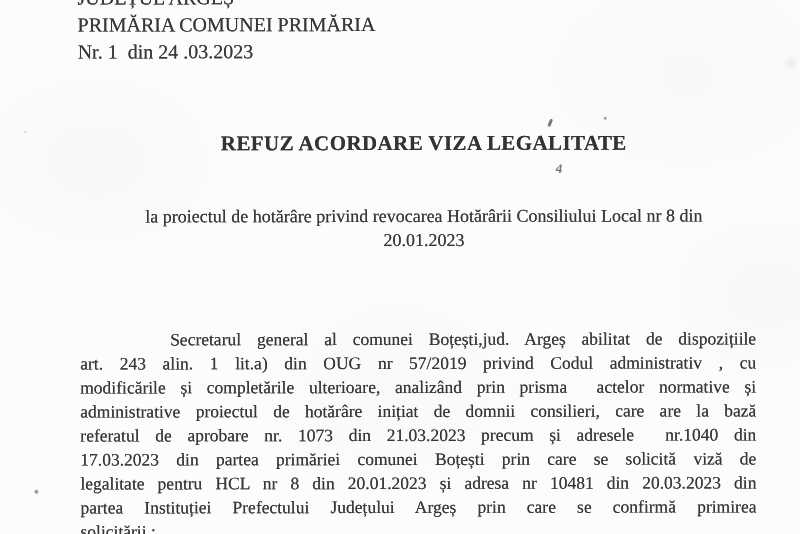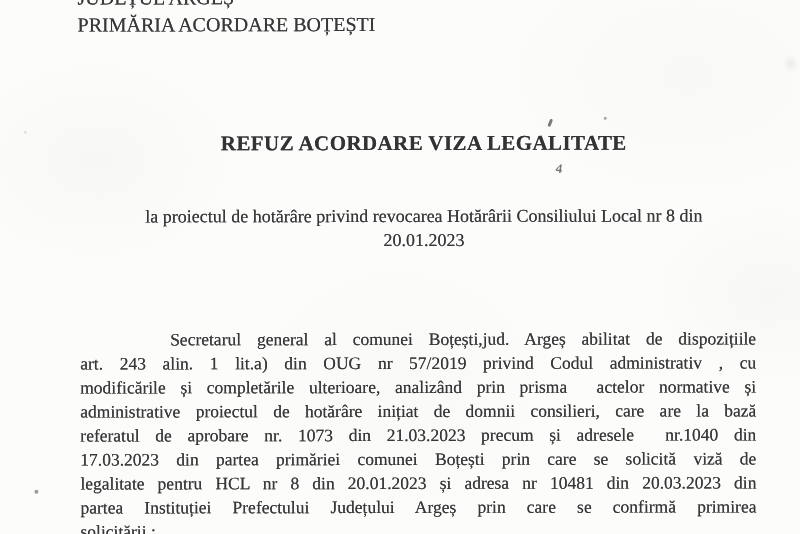--- a/index.html
+++ b/index.html
@@ -116,21 +116,22 @@
   }
 </style>
 </head>
 <body>
 
 <div class="page">
   <div class="scan-tilt">
 
     <div class="header txt">
       <div>JUDEȚUL ARGEȘ</div>
-      <div>PRIMĂRIA ACORDARE BOȚEȘTI</div>
+      <div>PRIMĂRIA COMUNEI PRIMĂRIA</div>
+      <div>Nr. 1&nbsp; din 24 .03.2023</div>
     </div>
 
     <div class="doc-title txt">REFUZ ACORDARE VIZA LEGALITATE</div>
 
     <span class="tick-mark"></span>
     <span class="stray-mark txt">4</span>
     <span class="dot-mark dot-a"></span>
     <span class="dot-mark dot-b"></span>
     <span class="dot-mark dot-c"></span>
     <span class="smudge"></span>

